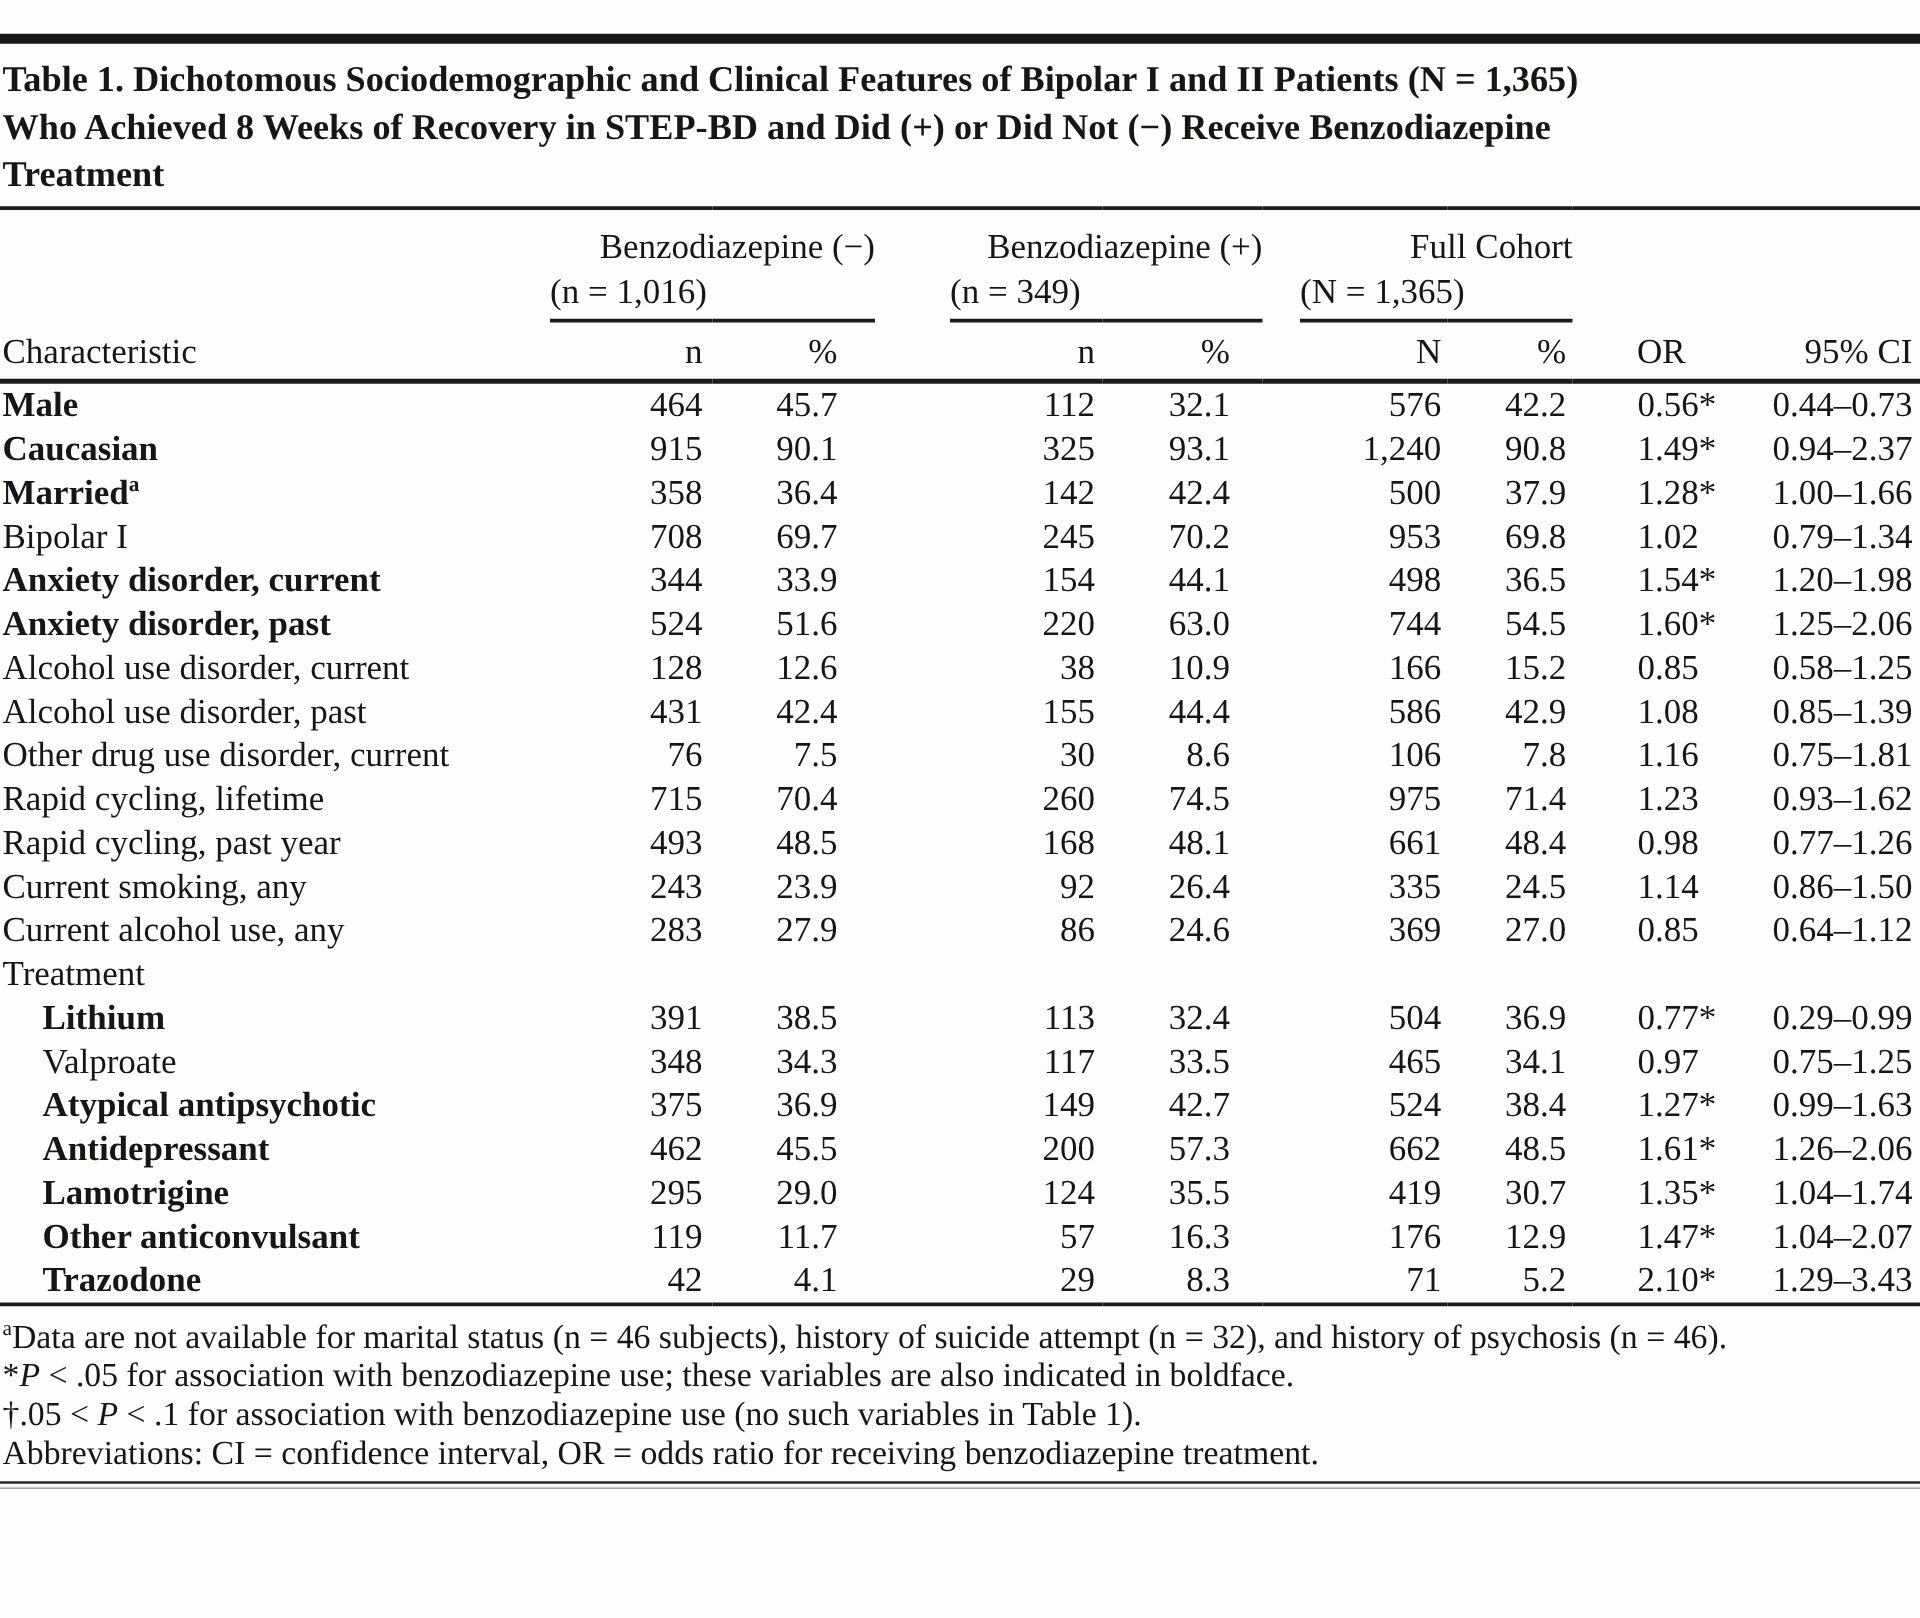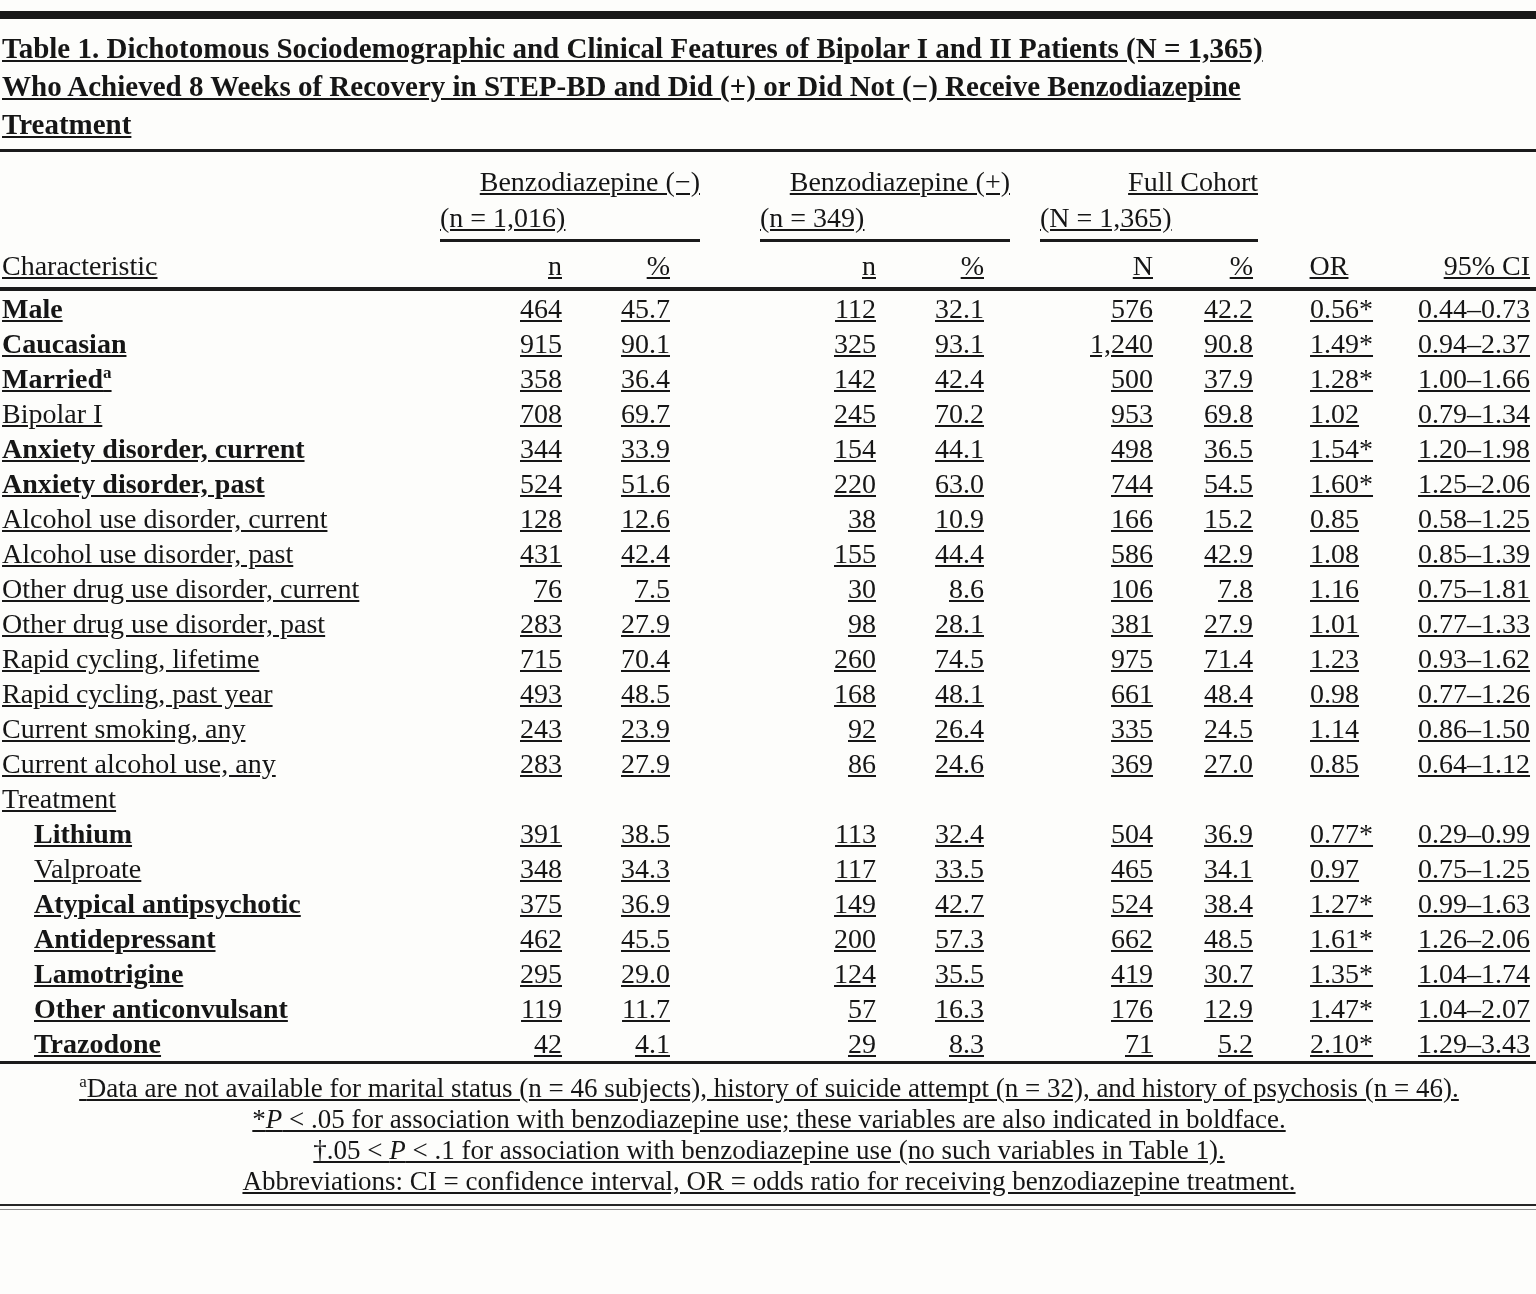--- a/index.html
+++ b/index.html
@@ -1,21 +1,21 @@
 <!DOCTYPE html>
 <html><head>
 <meta charset="utf-8">
 <style>
   html,body{margin:0;padding:0;}
   body{
     width:1536px;height:1294px;overflow:hidden;
     background:#fdfdfb;color:#161616;
     font-family:"Liberation Serif","DejaVu Serif",serif;
   }
-  .page{padding-top:11px;text-decoration:underline;}
+  .page{padding-top:27px;}
   .top-bar{height:8px;background:#181818;}
   .title-block{margin:10px 0 6px 2px;}
   .title-line{font-weight:bold;font-size:29px;line-height:38px;white-space:nowrap;}
 
   table{
     width:1536px;border-collapse:collapse;table-layout:fixed;
     border-top:3px solid #1b1b1b;
   }
   th,td{padding:0;font-weight:normal;font-size:28px;color:#161616;}
   thead th{vertical-align:bottom;}
@@ -37,21 +37,21 @@
   .cell-ci{text-align:right;padding-right:6px;}
 
   tbody td{height:35px;vertical-align:middle;}
   tbody tr:last-child td{border-bottom:3px solid #1b1b1b;}
   td.label{text-align:left;padding-left:2px;}
   td.label.indent{padding-left:34px;}
   td.label.bold{font-weight:bold;}
   sup{font-size:17px;line-height:0;}
 
   .footnotes{margin:9px 0 0 2px;font-size:27px;line-height:31px;}
-  .footnote{margin:0;padding-left:28px;text-indent:-28px;text-align:center;}
+  .footnote{margin:0;padding-left:28px;text-indent:-28px;}
   .footnote i{font-style:italic;}
   .bottom-rule-1{margin-top:7px;border-top:2px solid #262626;}
   .bottom-rule-2{margin-top:3px;border-top:1px solid #8d8d8d;}
 </style>
 </head>
 <body>
 
 <div class="page">
 
   <div class="top-bar"></div>
@@ -223,33 +223,20 @@
           <td></td>
           <td class="cell-n2">30</td>
           <td class="cell-p2">8.6</td>
           <td></td>
           <td class="cell-N">106</td>
           <td class="cell-p3">7.8</td>
           <td class="cell-or">1.16</td>
           <td class="cell-ci">0.75–1.81</td>
         </tr>
         <tr>
-          <td class="label">Other drug use disorder, past</td>
-          <td class="cell-n1">283</td>
-          <td class="cell-p1">27.9</td>
-          <td></td>
-          <td class="cell-n2">98</td>
-          <td class="cell-p2">28.1</td>
-          <td></td>
-          <td class="cell-N">381</td>
-          <td class="cell-p3">27.9</td>
-          <td class="cell-or">1.01</td>
-          <td class="cell-ci">0.77–1.33</td>
-        </tr>
-        <tr>
           <td class="label">Rapid cycling, lifetime</td>
           <td class="cell-n1">715</td>
           <td class="cell-p1">70.4</td>
           <td></td>
           <td class="cell-n2">260</td>
           <td class="cell-p2">74.5</td>
           <td></td>
           <td class="cell-N">975</td>
           <td class="cell-p3">71.4</td>
           <td class="cell-or">1.23</td>

